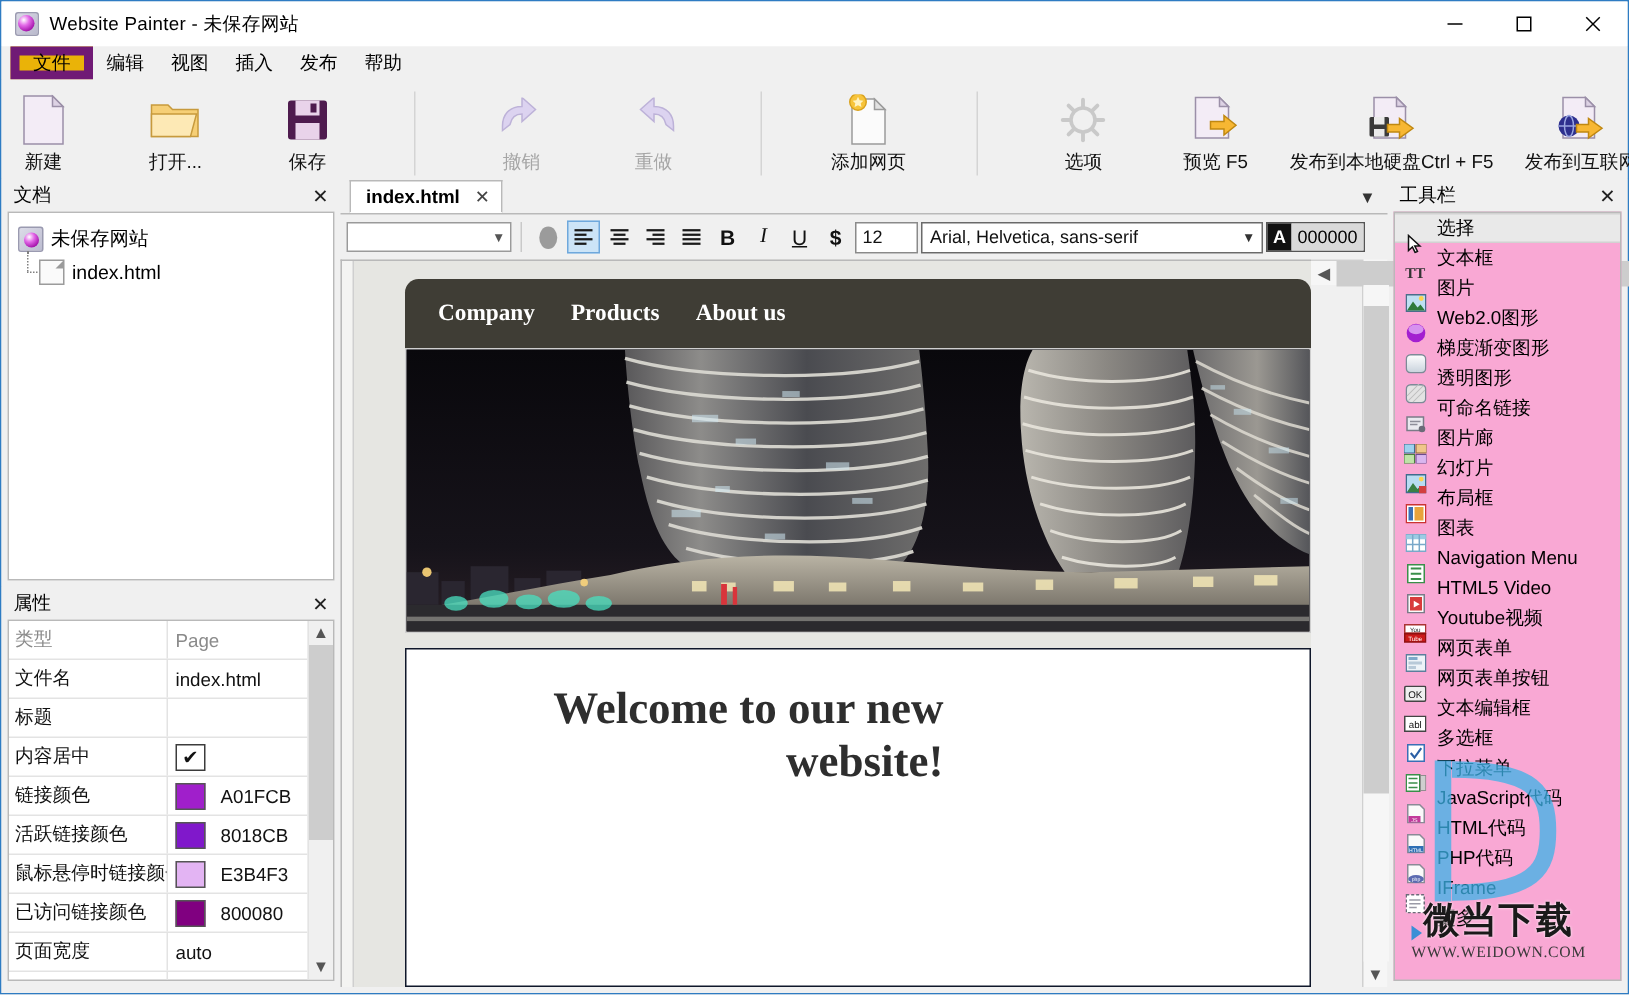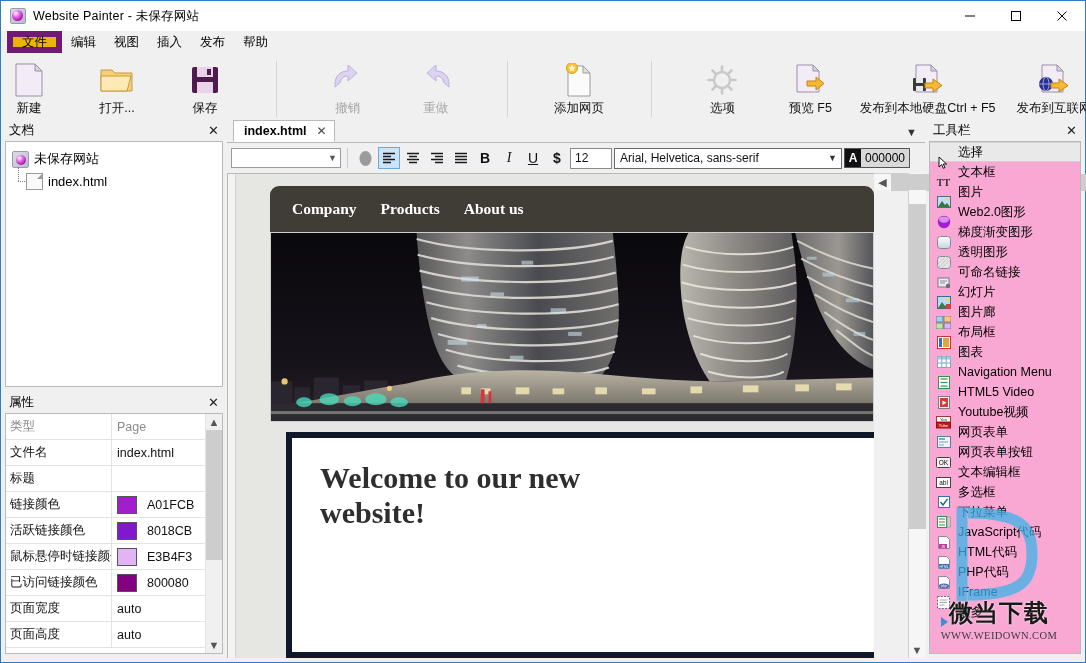--- a/index.html
+++ b/index.html
@@ -120,21 +120,21 @@
   .canvas { flex:1; min-height:0; background:#e6e6e2; position:relative; overflow:hidden;
             border-top:1px solid #b9b9b9; border-left:1px solid #b9b9b9; }
   .ruler-l { position:absolute; left:0; top:0; bottom:0; width:8px; background:#f4f4f2; border-right:1px solid #cfcfcf; }
   .page { position:absolute; left:42px; top:0; right:0; bottom:0; }
   .navbar { position:absolute; left:0; top:12px; width:100%; height:46px;
             background:#3f3d35; border-radius:9px 9px 0 0; display:flex; align-items:center;
             padding-left:22px; gap:24px; box-shadow:0 1px 0 #d3d3cf; }
   .navbar a { color:#fff; font-weight:bold; font-size:15.5px; text-decoration:none; }
   .hero { position:absolute; left:0; top:58px; width:100%; height:190px; background:#0a0a10;
           border:1px solid #cfcfcf; overflow:hidden; }
-  .welcome { position:absolute; left:16px; top:258px; width:100%; bottom:0; background:#fff; border:6px solid #0f172a; }
+  .welcome { position:absolute; left:0; top:258px; width:100%; bottom:0; background:#fff; border:1px solid #0f172a;text-align:right; }
   .welcome h1 { margin:22px 0 0 28px; font-size:30px; font-weight:bold; color:#2e2e2e;
                 line-height:1.18; max-width:330px; }
 
   .vscroll { width:17px; flex:none; background:#f6f6f6; border-left:1px solid #d0d0d0; display:flex;
              flex-direction:column; align-items:center; }
   .vscroll .arr { height:17px; width:17px; display:flex; align-items:center; justify-content:center; font-size:11px; color:#555; }
   .vscroll .track { flex:1; width:17px; position:relative; background:#f6f6f6; }
   .vscroll .thumb { position:absolute; left:0; width:17px; background:#cdcdcd; }
   .hscroll { height:17px; flex:none; background:#f6f6f6; border-top:1px solid #d0d0d0; display:flex; align-items:center; }
   .hscroll .arr { width:17px; height:17px; display:flex; align-items:center; justify-content:center; font-size:11px; color:#555; }
@@ -371,20 +371,26 @@
                 <div class="k">类型</div>
                 <div class="v">Page</div>
               </div>
               <div class="prow">
                 <div class="k">文件名</div>
                 <div class="v">index.html</div>
               </div>
               <div class="prow">
                 <div class="k">标题</div>
                 <div class="v"></div>
+              </div>
+              <div class="prow">
+                <div class="k">内容居中</div>
+                <div class="v">
+                  <span class="chk">✔</span>
+                </div>
               </div>
               <div class="prow">
                 <div class="k">链接颜色</div>
                 <div class="v">
                   <span class="swatch" style="background:#A01FCB"></span>
                   <span>A01FCB</span>
                 </div>
               </div>
               <div class="prow">
                 <div class="k">活跃链接颜色</div>
@@ -758,40 +764,40 @@
                 <rect x="1" y="2" width="11" height="9" fill="#e9e9ef" stroke="#7b7b88"></rect>
                 <path d="M3 5 h7 M3 7 h5" stroke="#8d8d99" stroke-width="1"></path>
                 <circle cx="11" cy="10" r="2.2" fill="#6b6b78"></circle>
               </svg>
           </span>
           <span class="lb">可命名链接</span>
         </div>
 
         <div class="tool-item">
           <span class="ti">
+            <svg width="15" height="13" viewBox="0 0 15 13">
+                <rect x="0" y="0" width="7" height="6" fill="#9fd2ef" stroke="#3f6c8d" stroke-width=".7"></rect>
+                <rect x="8" y="0" width="7" height="6" fill="#f0c68a" stroke="#8d6b3f" stroke-width=".7"></rect>
+                <rect x="0" y="7" width="7" height="6" fill="#bfe3a8" stroke="#4c7d3f" stroke-width=".7"></rect>
+                <rect x="8" y="7" width="7" height="6" fill="#d9b6ef" stroke="#6b4c8d" stroke-width=".7"></rect>
+              </svg>
+          </span>
+          <span class="lb">图片廊</span>
+        </div>
+
+        <div class="tool-item">
+          <span class="ti">
             <svg width="14" height="13" viewBox="0 0 14 13">
                 <rect x="0.5" y="0.5" width="13" height="12" fill="#b9dcf2" stroke="#3f6c8d"></rect>
                 <path d="M1 12 L5 6 L8 10 L10 8 L13 12 Z" fill="#3a7f44"></path>
                 <circle cx="10.5" cy="3.4" r="1.6" fill="#ffd34d"></circle>
                 <rect x="9" y="8" width="5" height="5" fill="#d23f3f"></rect>
               </svg>
           </span>
           <span class="lb">幻灯片</span>
-        </div>
-
-        <div class="tool-item">
-          <span class="ti">
-            <svg width="15" height="13" viewBox="0 0 15 13">
-                <rect x="0" y="0" width="7" height="6" fill="#9fd2ef" stroke="#3f6c8d" stroke-width=".7"></rect>
-                <rect x="8" y="0" width="7" height="6" fill="#f0c68a" stroke="#8d6b3f" stroke-width=".7"></rect>
-                <rect x="0" y="7" width="7" height="6" fill="#bfe3a8" stroke="#4c7d3f" stroke-width=".7"></rect>
-                <rect x="8" y="7" width="7" height="6" fill="#d9b6ef" stroke="#6b4c8d" stroke-width=".7"></rect>
-              </svg>
-          </span>
-          <span class="lb">图片廊</span>
         </div>
 
         <div class="tool-item">
           <span class="ti">
             <svg width="14" height="13" viewBox="0 0 14 13">
                 <rect x="0.5" y="0.5" width="13" height="12" fill="#fff" stroke="#c33"></rect>
                 <rect x="2" y="2" width="3" height="9" fill="#3a6fb5"></rect>
                 <rect x="6" y="2" width="6" height="9" fill="#e8a33d"></rect>
               </svg>
           </span>

